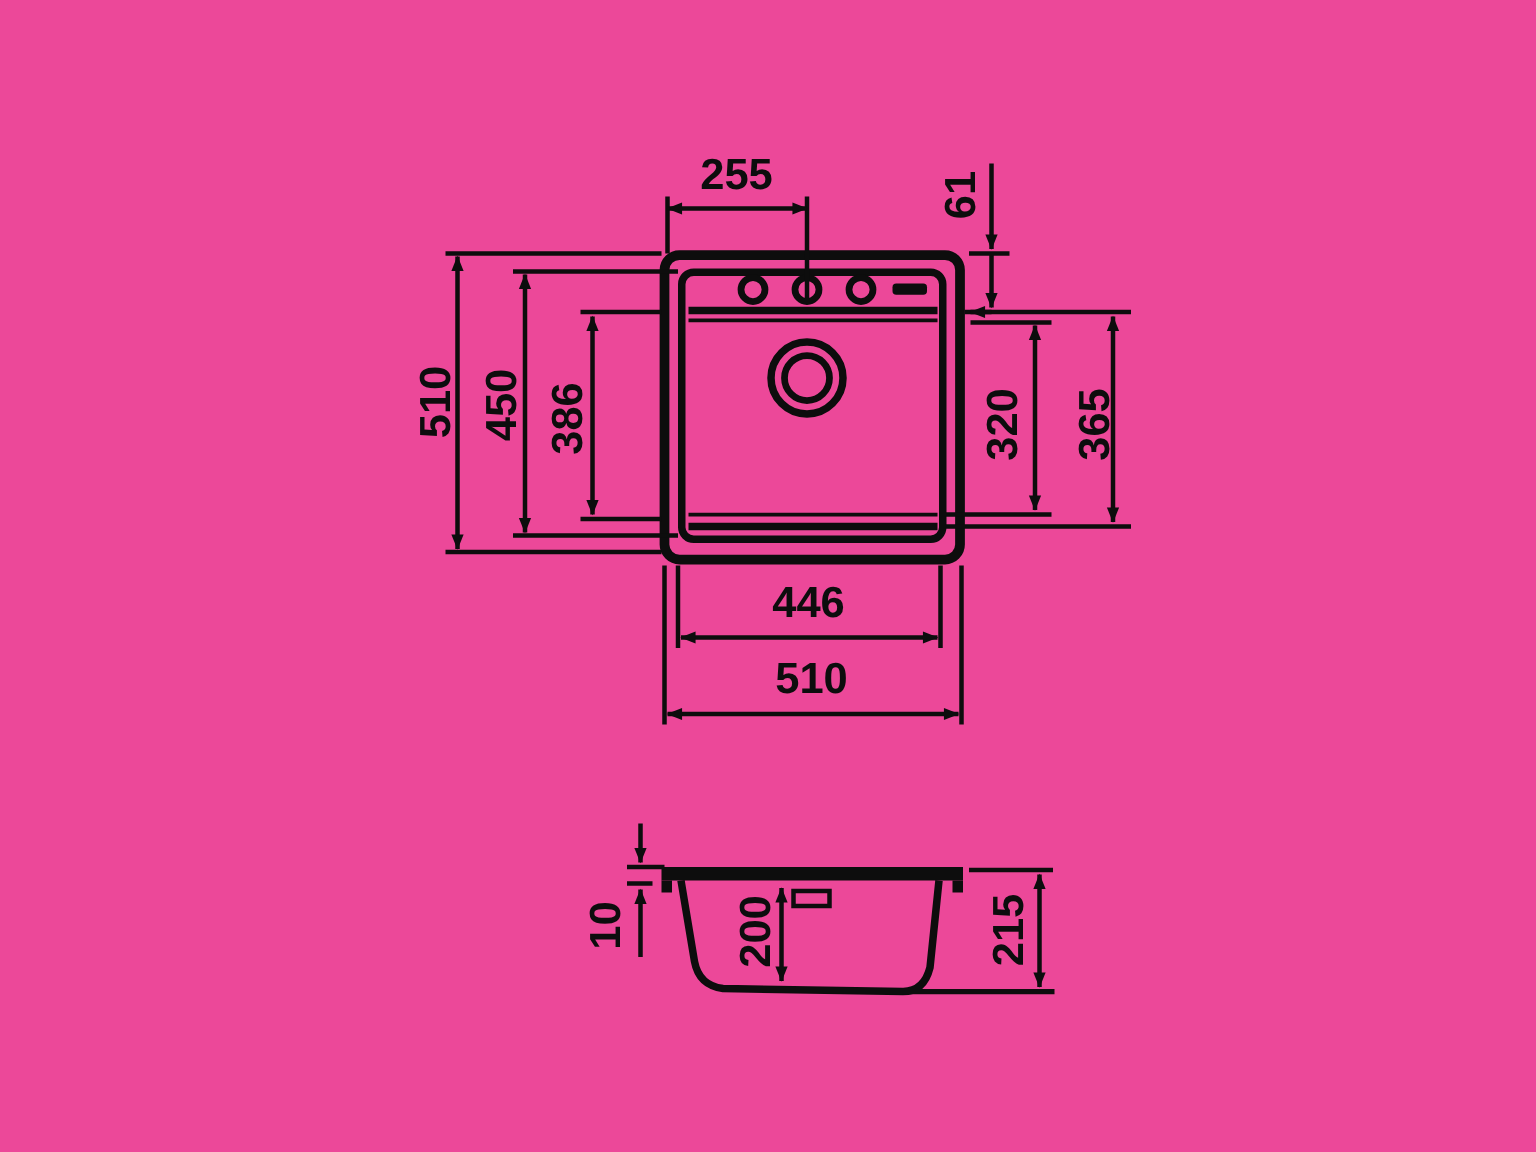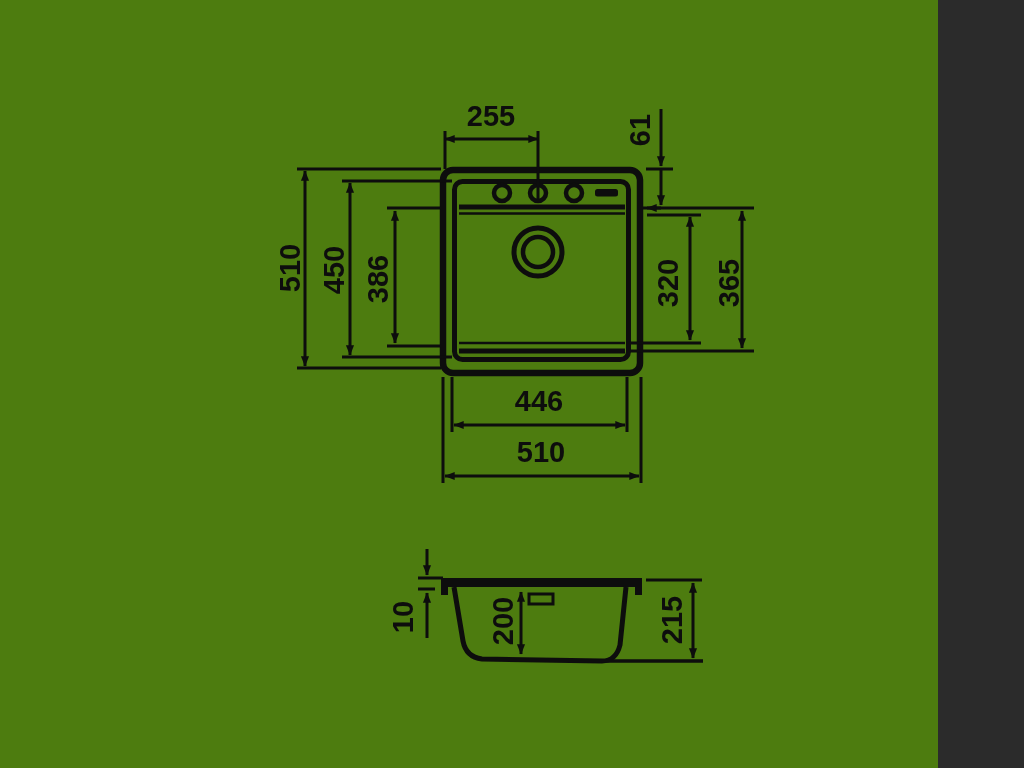--- a/index.html
+++ b/index.html
@@ -1,16 +1,16 @@
 <!DOCTYPE html>
 <html><head>
 <meta charset="utf-8">
 <style>
   html,body{margin:0;padding:0;background:#2b2b2b;}
-  .canvas{width:938px;height:768px;position:relative;background:#4d7c0f;overflow:hidden;}
+  .canvas{width:1024px;height:768px;position:relative;background:#ec4899;overflow:hidden;}
   svg{display:block;}
   .dimtext{
     font-family:"Liberation Sans", sans-serif;
     font-weight:bold;
     font-size:29px;
     fill:#0d0d0d;
   }
   .stroke{stroke:#0d0d0d;fill:none;}
   .fillshape{fill:#0d0d0d;stroke:none;}
 </style>

